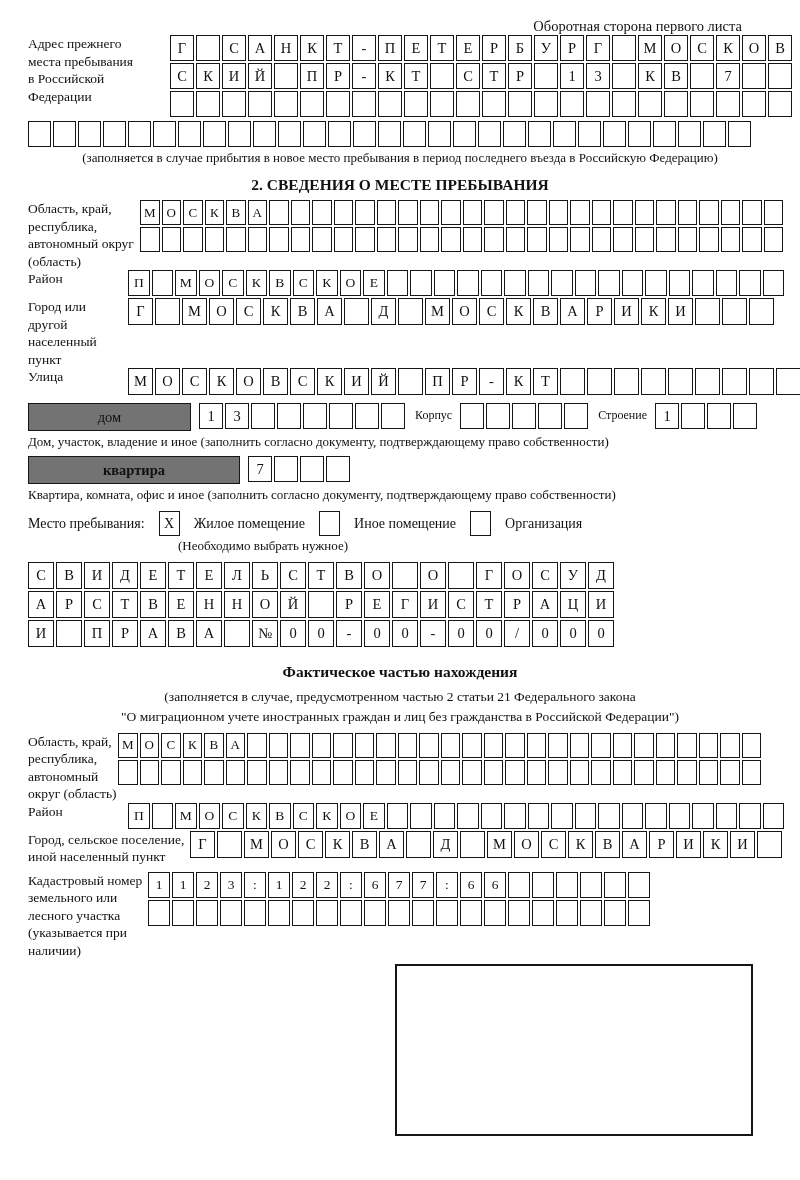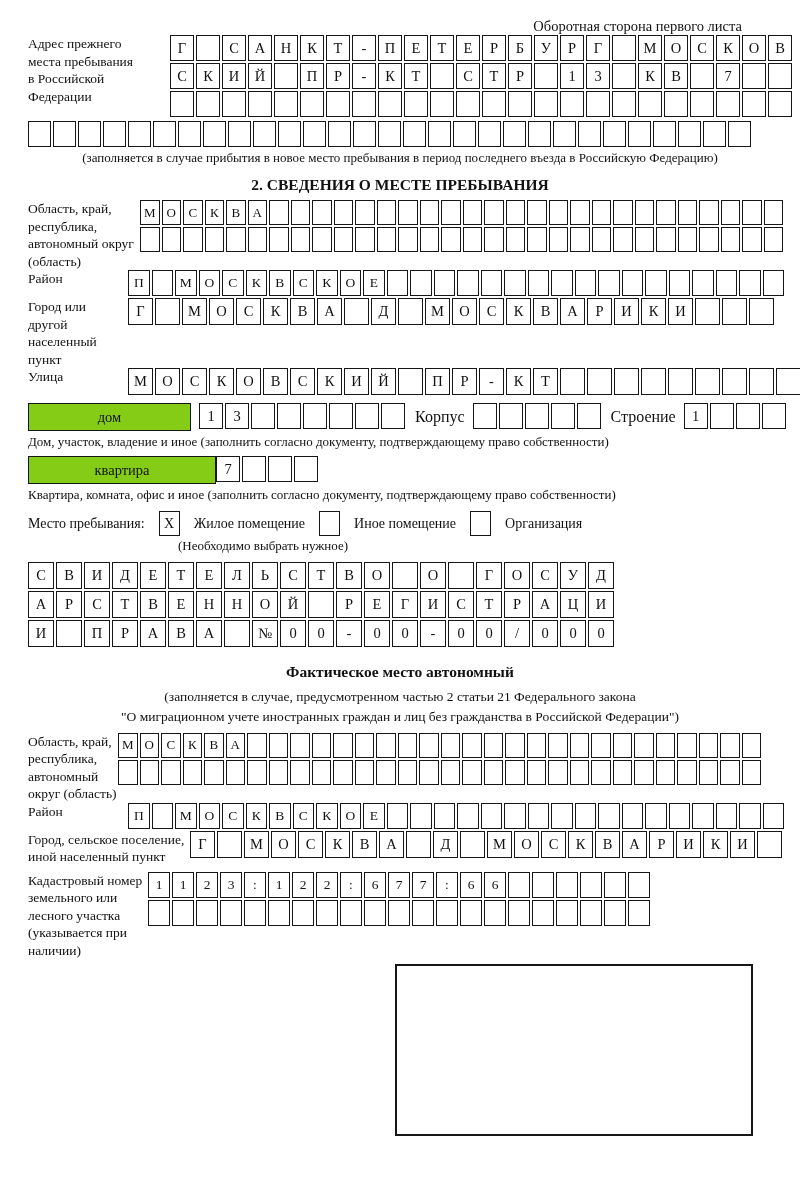--- a/index.html
+++ b/index.html
@@ -25,24 +25,24 @@
   .cw19 .cell{width:19.5px;height:25px;font-size:13px;}
   .cw21 .cell{width:21.5px;font-size:13.5px;}
   .cw25 .cell{width:25px;height:27px;}
   .cw26 .cell{width:26px;height:27px;}
   .cw22 .cell{width:22px;font-size:13.5px;}
   .fullrow{margin-top:2px;}
   .caption{font-size:13px;margin-top:3px;}
   .center{text-align:center;width:744px;}
   .sec-title{font-weight:bold;font-size:15.5px;text-align:center;width:744px;margin:10px 0 6px 0;}
   .widebox{flex:none;box-sizing:border-box;border:1.8px solid #161616;height:28px;display:flex;
-           align-items:center;justify-content:center;font-size:14.5px;background:#84cc16;}
+           align-items:center;justify-content:center;font-size:14.5px;background:#737373;}
   .dombox{width:163px;margin-right:8px;}
-  .kvbox{width:188px;}
-  .midlabel{font-size:16px;margin:5px 8px 0 10px;flex:none;}
+  .kvbox{width:212px;margin-right:8px;font-weight:bold;}
+  .midlabel{font-size:12px;margin:5px 8px 0 10px;flex:none;}
   .stayrow{display:flex;align-items:center;margin-top:8px;font-size:14px;}
   .checkbox{flex:none;box-sizing:border-box;border:1.6px solid #161616;width:21px;height:25px;
             display:flex;align-items:center;justify-content:center;font-size:14px;margin:0 14px 0 14px;}
   .hint{font-size:13px;margin:2px 0 0 150px;}
   .subtitle{font-weight:bold;font-size:15.5px;text-align:center;width:744px;margin:14px 0 2px 0;}
   .subcap{font-size:13.5px;text-align:center;width:744px;margin-top:6px;line-height:1.45;}
   .markbox{box-sizing:border-box;border:2px solid #161616;width:358px;height:172px;margin:4px 0 0 367px;background:#fff;}
   .mt6{margin-top:6px;} .mt8{margin-top:8px;}
 </style>
 </head>
@@ -454,21 +454,21 @@
           <span class="cell">0</span>
           <span class="cell">0</span>
           <span class="cell">/</span>
           <span class="cell">0</span>
           <span class="cell">0</span>
           <span class="cell">0</span>
         </div>
     </div>
   </div>
 
-  <div class="subtitle">Фактическое место автономный</div>
+  <div class="subtitle">Фактическое частью нахождения</div>
   <div class="subcap">
     <span>(заполняется в случае, предусмотренном частью 2 статьи 21 Федерального закона</span><br>
     <span>"О миграционном учете иностранных граждан и лиц без гражданства в Российской Федерации")</span>
   </div>
 
   <div class="frow mt6">
     <div class="flabel w90">Область, край, республика, автономный округ (область)</div>
     <div class="cellcol">
       <div class="cells cw19">
           <span class="cell">М</span>

